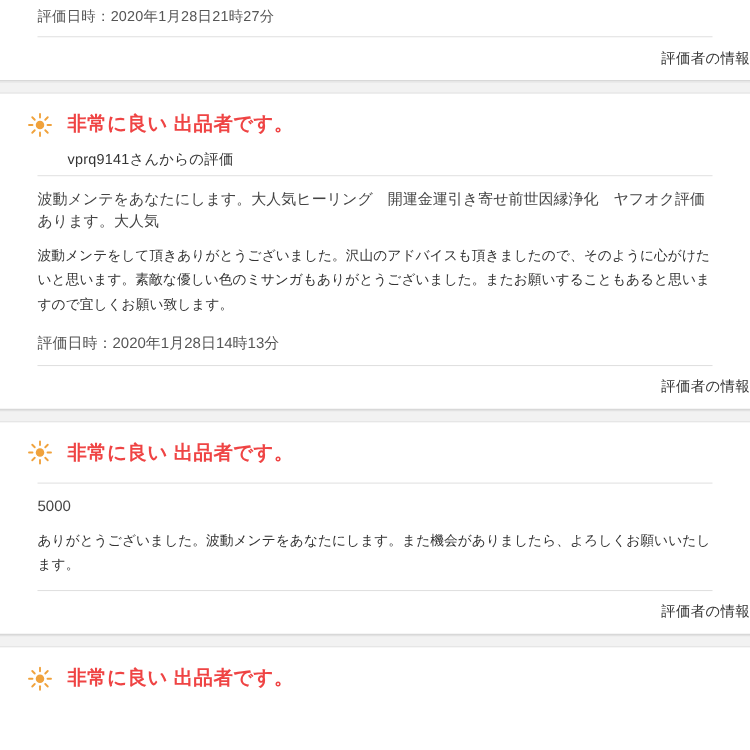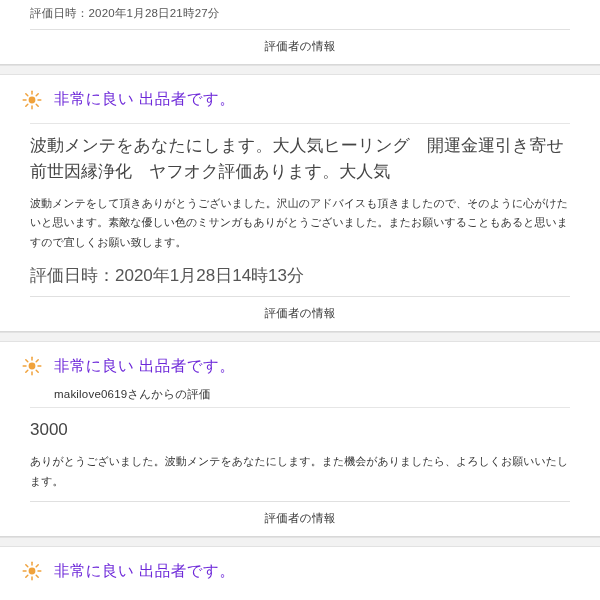--- a/index.html
+++ b/index.html
@@ -26,21 +26,21 @@
   .date-line {
     padding: 6px 30px 8px 30px;
     font-size: 11.5px;
     color: #555555;
     letter-spacing: 0.2px;
   }
   .date-line .dlabel { color: #555555; }
 
   
   .info-bar {
-    text-align: center;
+    text-align: right;
     padding: 9px 0 10px 0;
     font-size: 11.5px;
     color: #333333;
     background: #ffffff;
     letter-spacing: 0.3px;
     cursor: pointer;
   }
   .block-divider {
     height: 1px;
     background: #d8d8d8;
@@ -65,51 +65,51 @@
   .sun-icon {
     width: 20px;
     height: 20px;
     flex: 0 0 20px;
     margin-right: 12px;
     position: relative;
   }
   .sun-icon svg { display: block; }
   .rating-text {
     font-size: 15.5px;
-    color: #6d28d9;
-    font-weight: normal;
+    color: #ef4444;
+    font-weight: bold;
     letter-spacing: 0.4px;
   }
   .reviewer-line {
     padding: 2px 30px 0 54px;
     font-size: 11.5px;
     color: #333333;
     letter-spacing: 0.2px;
   }
   .reviewer-underline {
     margin: 5px 30px 0 30px;
     height: 1px;
     background: #e6e6e6;
   }
   .item-line {
     padding: 9px 30px 0 30px;
-    font-size: 17px;
+    font-size: 12px;
     color: #444444;
     line-height: 1.5;
     white-space: pre-wrap;
   }
   .comment {
     padding: 10px 30px 10px 30px;
     font-size: 11px;
     color: #333333;
     line-height: 1.75;
   }
   .review-date {
     padding: 2px 30px 9px 30px;
-    font-size: 17px;
+    font-size: 12px;
     color: #555555;
   }
   .thin-rule {
     height: 1px;
     background: #e0e0e0;
     margin: 0 30px;
   }
 </style>
 </head>
 <body>
@@ -136,20 +136,21 @@
             <line x1="16" y1="10" x2="18.8" y2="10"></line>
             <line x1="3.8" y1="3.8" x2="5.8" y2="5.8"></line>
             <line x1="14.2" y1="14.2" x2="16.2" y2="16.2"></line>
             <line x1="16.2" y1="3.8" x2="14.2" y2="5.8"></line>
             <line x1="5.8" y1="14.2" x2="3.8" y2="16.2"></line>
           </g>
         </svg>
       </span>
       <span class="rating-text">非常に良い 出品者です。</span>
     </div>
+    <div class="reviewer-line">vprq9141さんからの評価</div>
     <div class="reviewer-underline"></div>
     <div class="item-line">波動メンテをあなたにします。大人気ヒーリング　開運金運引き寄せ前世因縁浄化　ヤフオク評価あります。大人気</div>
     <div class="comment">波動メンテをして頂きありがとうございました。沢山のアドバイスも頂きましたので、そのように心がけたいと思います。素敵な優しい色のミサンガもありがとうございました。またお願いすることもあると思いますので宜しくお願い致します。</div>
     <div class="review-date">
       <span>評価日時：</span><span>2020年1月28日14時13分</span>
     </div>
     <div class="thin-rule"></div>
     <div class="info-bar">評価者の情報</div>
   </div>
   <div class="block-divider"></div>
@@ -167,23 +168,22 @@
             <line x1="16" y1="10" x2="18.8" y2="10"></line>
             <line x1="3.8" y1="3.8" x2="5.8" y2="5.8"></line>
             <line x1="14.2" y1="14.2" x2="16.2" y2="16.2"></line>
             <line x1="16.2" y1="3.8" x2="14.2" y2="5.8"></line>
             <line x1="5.8" y1="14.2" x2="3.8" y2="16.2"></line>
           </g>
         </svg>
       </span>
       <span class="rating-text">非常に良い 出品者です。</span>
     </div>
-    <div class="reviewer-line">makilove0619さんからの評価</div>
     <div class="reviewer-underline"></div>
-    <div class="item-line">3000</div>
+    <div class="item-line">5000</div>
     <div class="comment">ありがとうございました。波動メンテをあなたにします。また機会がありましたら、よろしくお願いいたします。</div>
     <div class="thin-rule"></div>
     <div class="info-bar">評価者の情報</div>
   </div>
   <div class="block-divider"></div>
   <div class="gap"></div>
 
   <div class="review">
     <div class="review-head">
       <span class="sun-icon">

